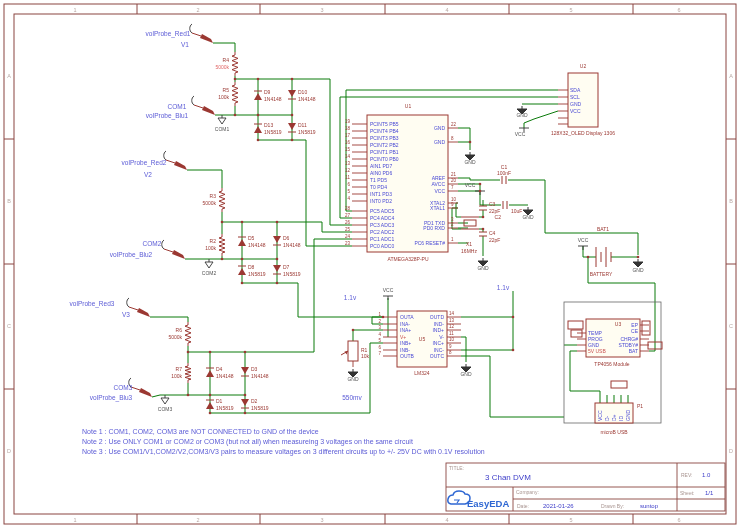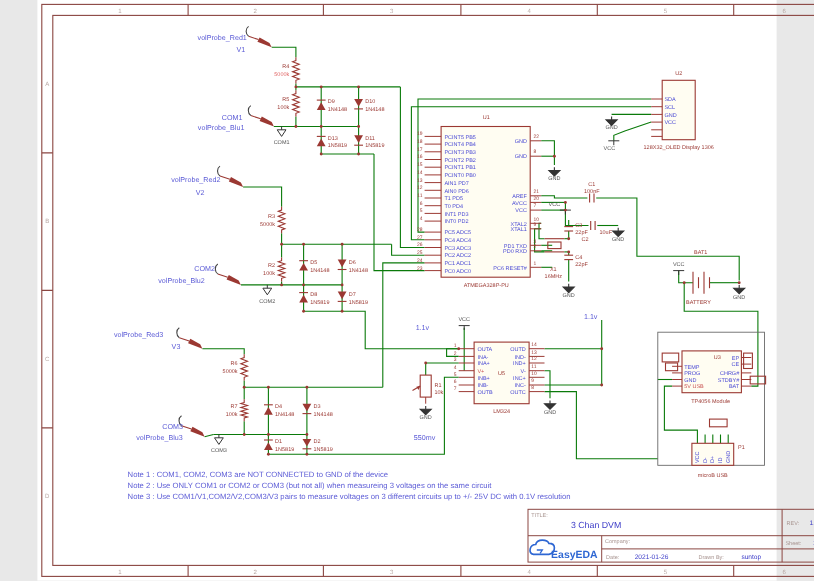--- a/index.html
+++ b/index.html
@@ -1,16 +1,16 @@
 <!DOCTYPE html>
 <html><head>
 <meta charset="utf-8">
 <style>
   html,body{margin:0;padding:0;background:#e8e8e8;}
-  #stage{width:672px;height:528px;background:#ffffff;position:relative;margin:0 auto;
+  #stage{width:740px;height:528px;background:#ffffff;position:relative;margin:0 auto;
          font-family:"Liberation Sans", sans-serif;}
   svg text{font-family:"Liberation Sans", sans-serif;}
   .wire{stroke:#0A7A0A;stroke-width:1;fill:none;}
   .stub{stroke:#9B3832;stroke-width:0.9;fill:none;}
   .sym{stroke:#9B3832;stroke-width:1;fill:none;}
   .symf{fill:#9B3832;stroke:none;}
   .body{fill:#FFFDF2;stroke:#9B3832;stroke-width:1;}
   .modbox{fill:none;stroke:#666;stroke-width:0.8;}
   .gndsym{fill:#333;stroke:#333;stroke-width:1;}
   .flagsym{fill:none;stroke:#333;stroke-width:0.9;}

